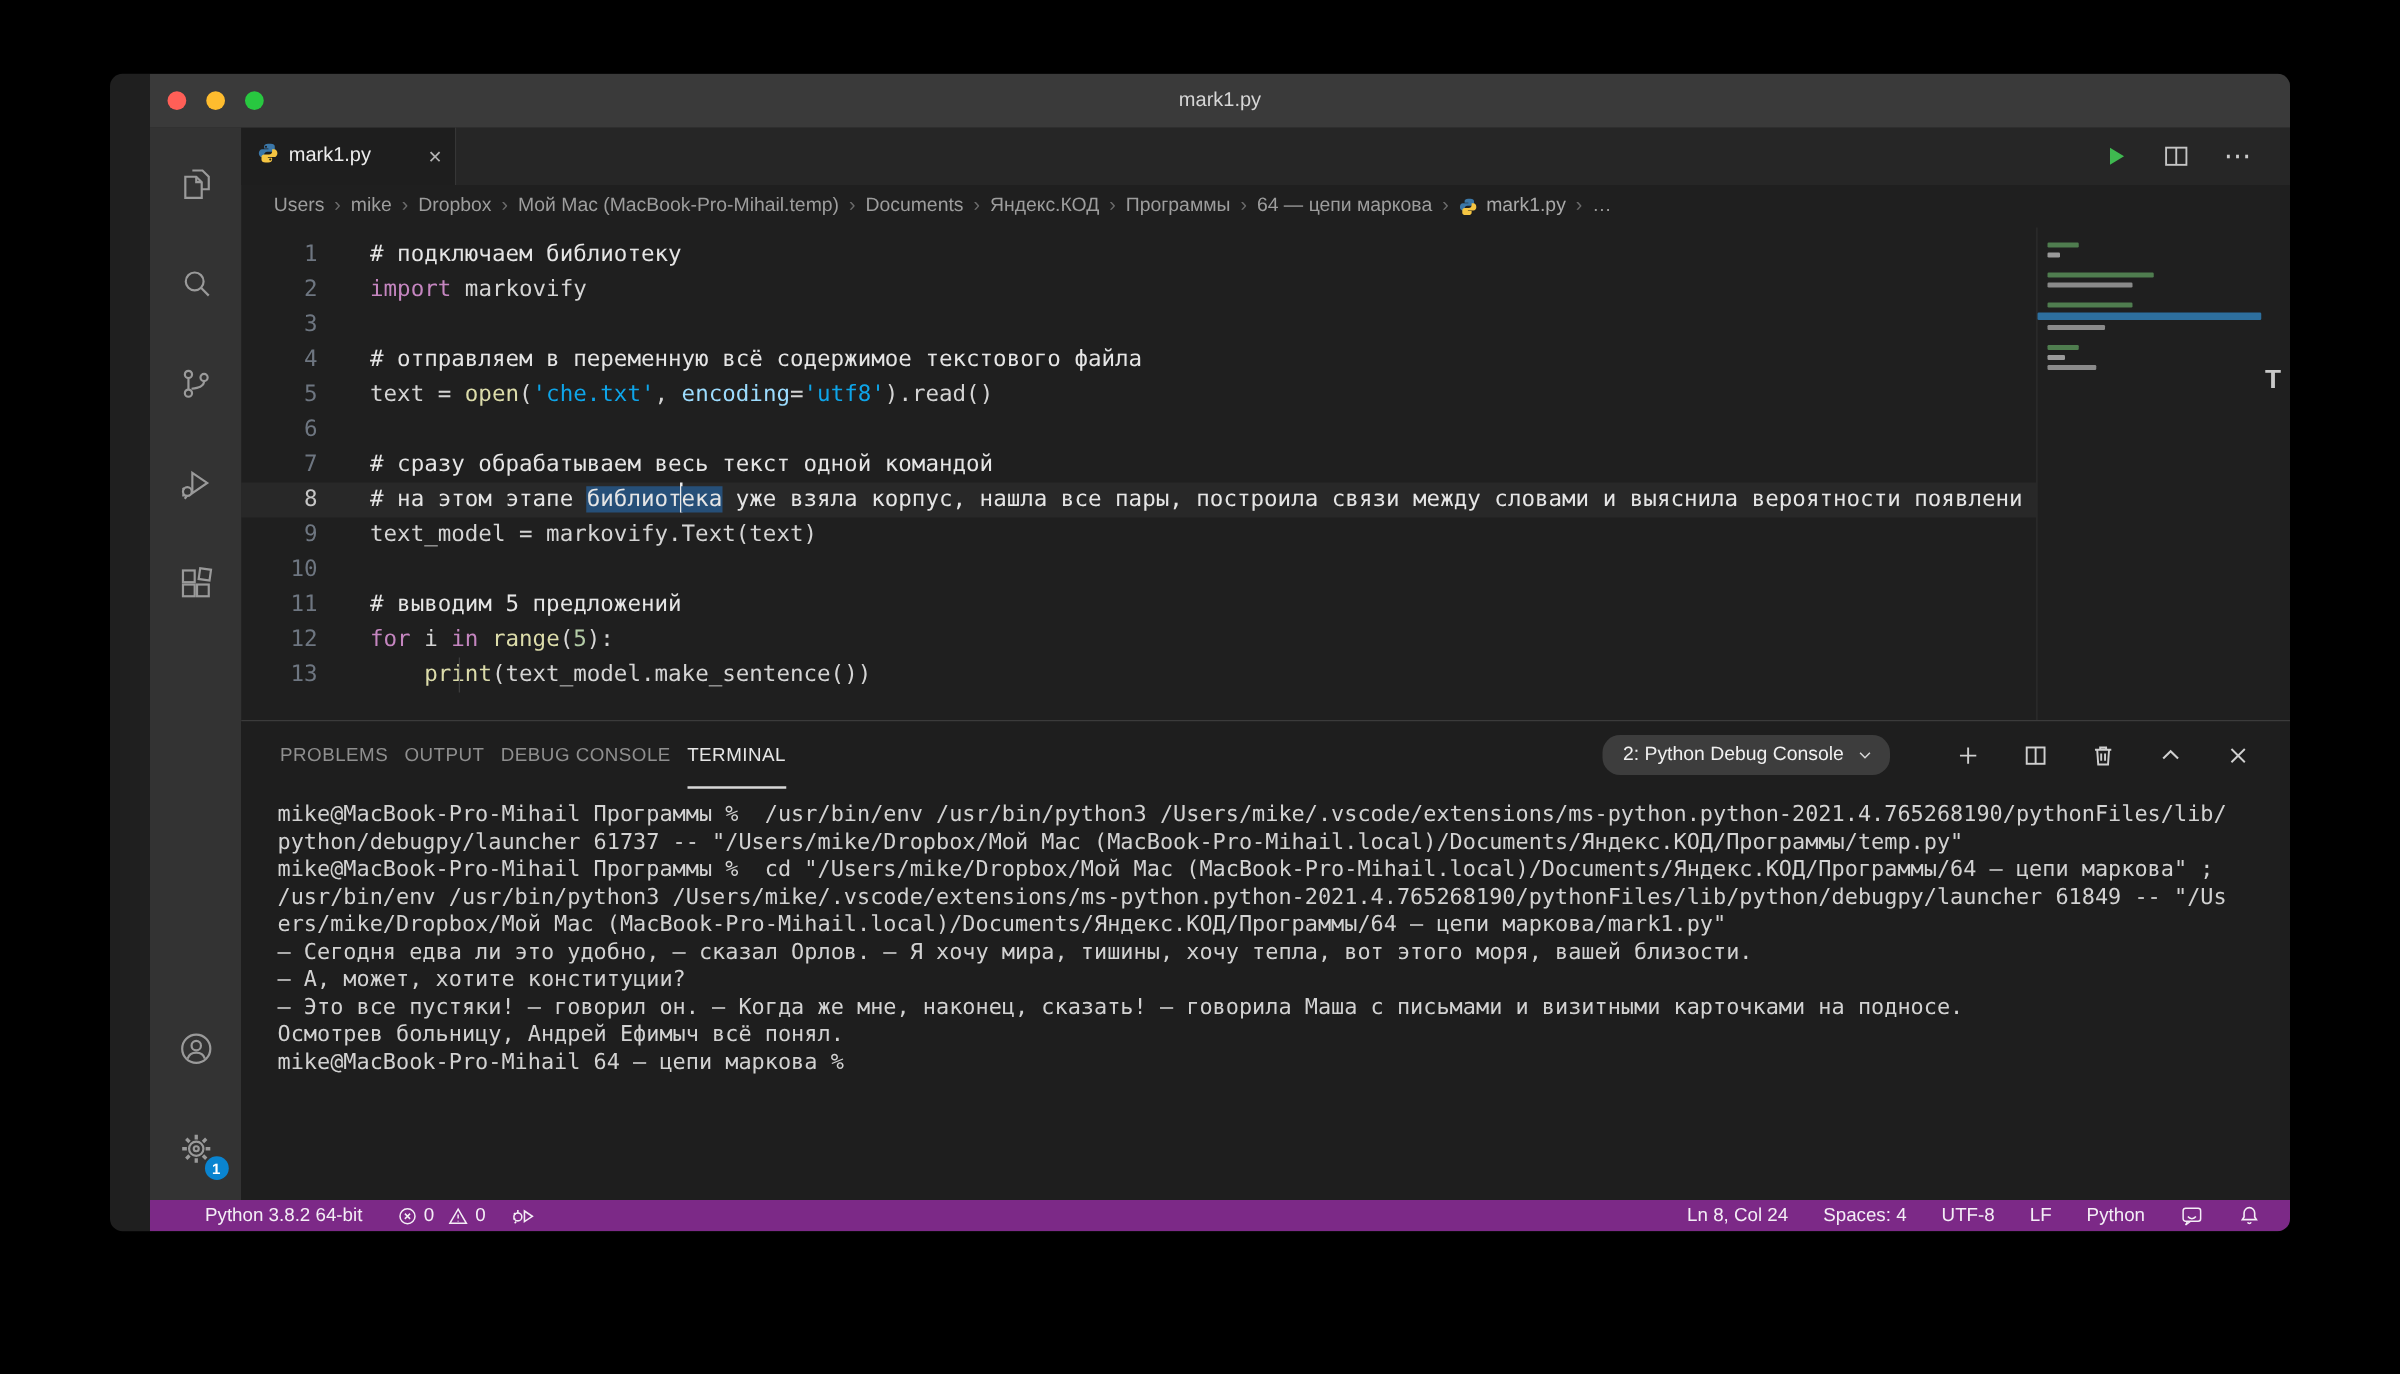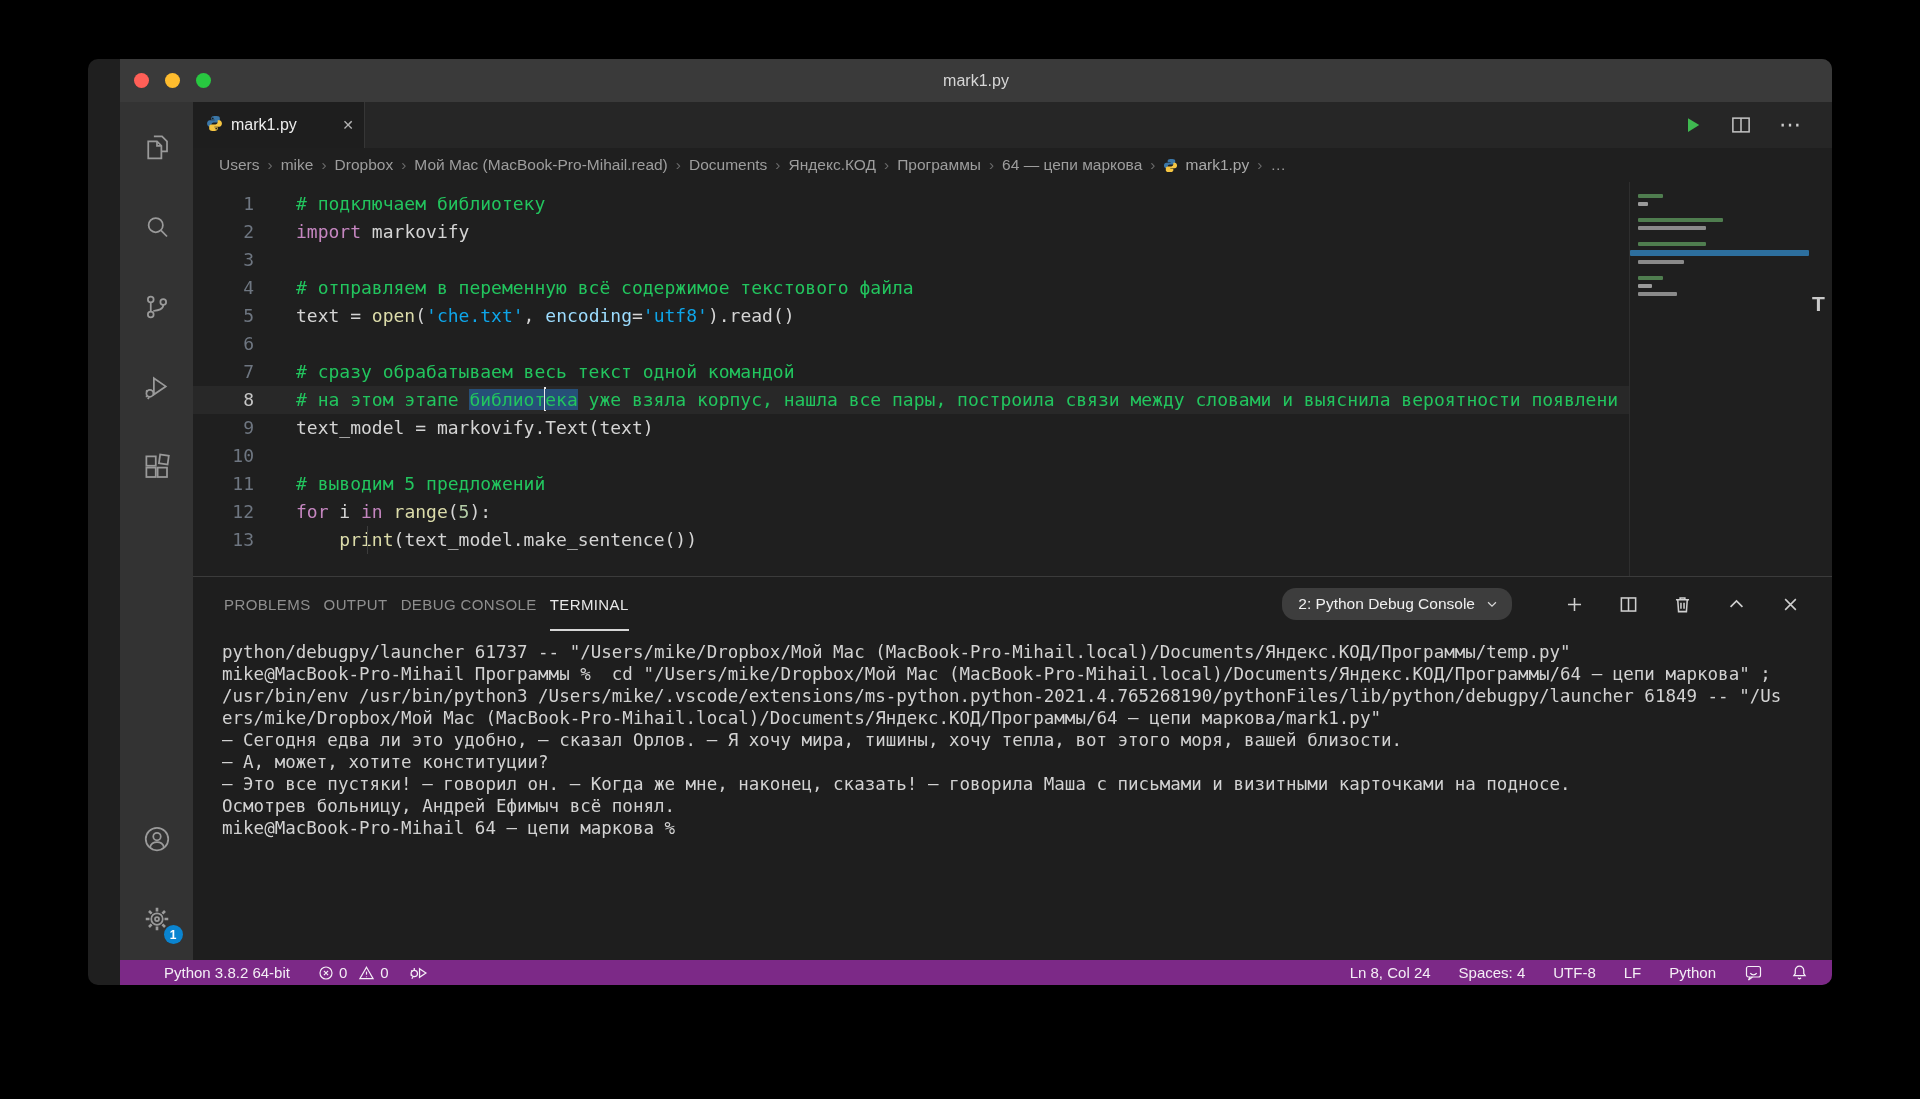--- a/index.html
+++ b/index.html
@@ -49,21 +49,21 @@
   .crumb-file { color:#a9a9a9; display:flex; align-items:center; gap:7px; }
 
   .editor-body { flex:1; display:flex; min-height:0; position:relative; }
   .code-scroll { flex:1; min-width:0; padding-top:8px; overflow:hidden;
                  font:18px/28px "DejaVu Sans Mono", monospace; }
   .code-line { display:flex; height:28px; white-space:pre; position:relative; }
   .code-line.current { background:rgba(255,255,255,.045); }
   .gutter { width:70px; flex:none; text-align:right; padding-right:9px; color:#6e7681; user-select:none; }
   .code-line.current .gutter { color:#c6c6c6; }
   .line-content { padding-left:33px; flex:1; position:relative; color:#d4d4d4; }
-  .tok.comment{color:#22c55e}.tok.kw{color:#c586c0}.tok.fn{color:#dcdcaa}
+  .tok.comment{color:#e5e5e5}.tok.kw{color:#c586c0}.tok.fn{color:#dcdcaa}
   .tok.str{color:#0ea5e9}.tok.param{color:#9cdcfe}.tok.num{color:#b5cea8}.tok.plain{color:#d4d4d4}
   .tok.sel { background:#264f78; }
   .cursor { display:inline-block; width:2px; height:24px; background:#eaeaea; vertical-align:-5px; margin:0 -1px; }
   .indent-guide { position:absolute; left:104px; top:0; bottom:0; border-left:1px solid #3c3c3c; }
 
   .minimap { width:180px; flex:none; border-left:1px solid #2e2e2e; padding-top:12px; cursor:pointer; }
   .mm-row { height:4px; margin:0 14px 4px 8px; border-radius:1px; }
   .mm-row.band { height:6px; margin-left:0; margin-right:0; }
   .scrollzone { width:23px; flex:none; position:relative; }
   .t-glyph { position:absolute; left:3px; top:110px; color:#c9c9c9; font-size:21px; font-weight:600; }
@@ -197,21 +197,21 @@
           </div>
         </div>
 
         <div class="breadcrumbs" id="breadcrumbs">
             <span class="crumb">Users</span>
             <span class="crumb-sep">›</span>
             <span class="crumb">mike</span>
             <span class="crumb-sep">›</span>
             <span class="crumb">Dropbox</span>
             <span class="crumb-sep">›</span>
-            <span class="crumb">Мой Mac (MacBook-Pro-Mihail.read)</span>
+            <span class="crumb">Мой Mac (MacBook-Pro-Mihail.temp)</span>
             <span class="crumb-sep">›</span>
             <span class="crumb">Documents</span>
             <span class="crumb-sep">›</span>
             <span class="crumb">Яндекс.КОД</span>
             <span class="crumb-sep">›</span>
             <span class="crumb">Программы</span>
             <span class="crumb-sep">›</span>
             <span class="crumb">64 — цепи маркова</span>
             <span class="crumb-sep">›</span>
             <span class="crumb crumb-file">
@@ -299,20 +299,21 @@
                 </svg>
               </span>
             <span>
                 <svg width="19" height="19" viewBox="0 0 16 16" stroke="#cfcfcf" fill="none" stroke-width="1.3">
                   <path d="M3.5 3.5l9 9M12.5 3.5l-9 9"></path>
                 </svg>
               </span>
           </div>
         </div>
         <div class="terminal" id="terminal">
+            <div class="term-line">mike@MacBook-Pro-Mihail Программы %  /usr/bin/env /usr/bin/python3 /Users/mike/.vscode/extensions/ms-python.python-2021.4.765268190/pythonFiles/lib/</div>
             <div class="term-line">python/debugpy/launcher 61737 -- "/Users/mike/Dropbox/Мой Mac (MacBook-Pro-Mihail.local)/Documents/Яндекс.КОД/Программы/temp.py"</div>
             <div class="term-line">mike@MacBook-Pro-Mihail Программы %  cd "/Users/mike/Dropbox/Мой Mac (MacBook-Pro-Mihail.local)/Documents/Яндекс.КОД/Программы/64 — цепи маркова" ;</div>
             <div class="term-line">/usr/bin/env /usr/bin/python3 /Users/mike/.vscode/extensions/ms-python.python-2021.4.765268190/pythonFiles/lib/python/debugpy/launcher 61849 -- "/Us</div>
             <div class="term-line">ers/mike/Dropbox/Мой Mac (MacBook-Pro-Mihail.local)/Documents/Яндекс.КОД/Программы/64 — цепи маркова/mark1.py"</div>
             <div class="term-line">— Сегодня едва ли это удобно, — сказал Орлов. — Я хочу мира, тишины, хочу тепла, вот этого моря, вашей близости.</div>
             <div class="term-line">— А, может, хотите конституции?</div>
             <div class="term-line">— Это все пустяки! — говорил он. — Когда же мне, наконец, сказать! — говорила Маша с письмами и визитными карточками на подносе.</div>
             <div class="term-line">Осмотрев больницу, Андрей Ефимыч всё понял.</div>
             <div class="term-line">mike@MacBook-Pro-Mihail 64 — цепи маркова %</div>
           </div>

